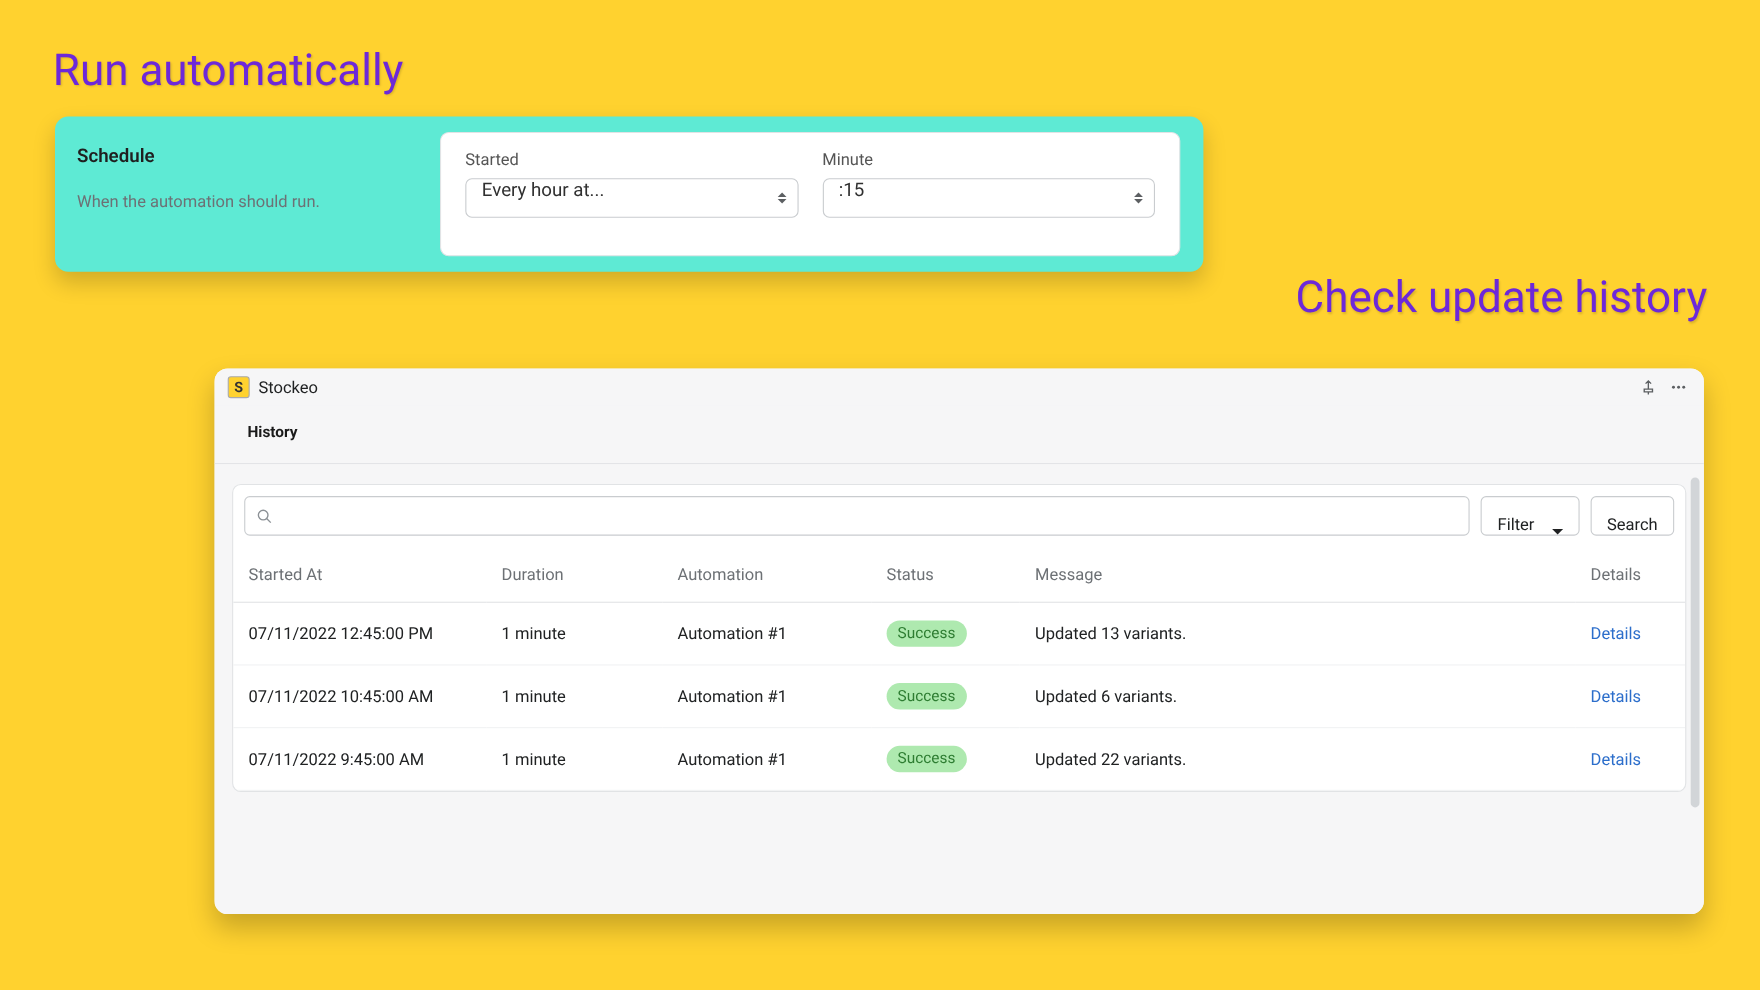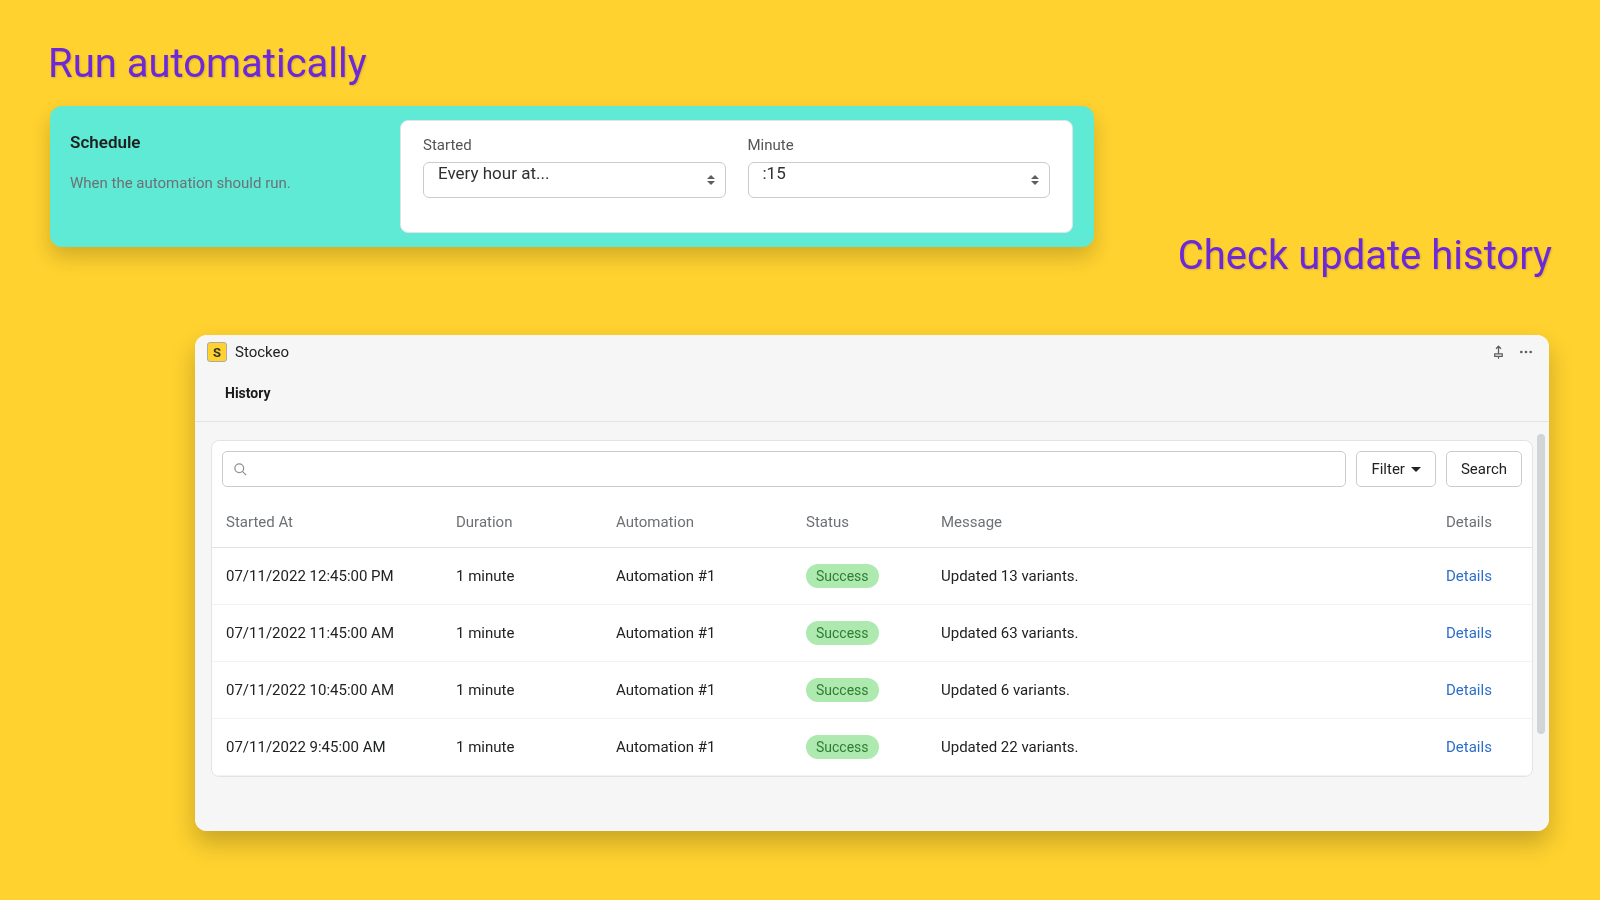--- a/index.html
+++ b/index.html
@@ -12,21 +12,21 @@
   overflow: hidden;
 }
 .heading {
   position: absolute;
   font-size: 40px;
   font-weight: 400;
   color: #6d28d9;
   text-shadow: 1px 1px 2px rgba(0,0,0,0.15);
 }
 .heading-1 { top: 40px; left: 48px; }
-.heading-2 { top: 232px; right: 48px; }
+.heading-2 { top: 247px; right: 48px; }
 
 
 .schedule-card {
   position: absolute;
   top: 106px;
   left: 50px;
   width: 1044px;
   height: 141px;
   background: #5eead4;
   border-radius: 12px;
@@ -187,22 +187,22 @@
 }
 .btn {
   height: 36px;
   border: 1px solid #c9cccf;
   border-radius: 5px;
   background: #fff;
   padding: 0 14px;
   font-size: 15px;
   color: #202223;
   display: flex;
-  align-items: center;
-  gap: 6px;
+  align-items: flex-end;
+  gap: 16px;
   cursor: pointer;
 }
 .btn .tri {
   width: 0; height: 0;
   border-left: 5px solid transparent;
   border-right: 5px solid transparent;
   border-top: 5px solid #202223;
 }
 table { width: 100%; border-collapse: collapse; }
 th, td {
@@ -330,28 +330,20 @@
         <tbody id="history-tbody">
             <tr>
               <td>07/11/2022 12:45:00 PM</td>
               <td>1 minute</td>
               <td>Automation #1</td>
               <td><span class="badge badge-success">Success</span></td>
               <td>Updated 13 variants.</td>
               <td><span class="details-link">Details</span></td>
             </tr>
             <tr>
-              <td>07/11/2022 11:45:00 AM</td>
-              <td>1 minute</td>
-              <td>Automation #1</td>
-              <td><span class="badge badge-success">Success</span></td>
-              <td>Updated 63 variants.</td>
-              <td><span class="details-link">Details</span></td>
-            </tr>
-            <tr>
               <td>07/11/2022 10:45:00 AM</td>
               <td>1 minute</td>
               <td>Automation #1</td>
               <td><span class="badge badge-success">Success</span></td>
               <td>Updated 6 variants.</td>
               <td><span class="details-link">Details</span></td>
             </tr>
             <tr>
               <td>07/11/2022 9:45:00 AM</td>
               <td>1 minute</td>

